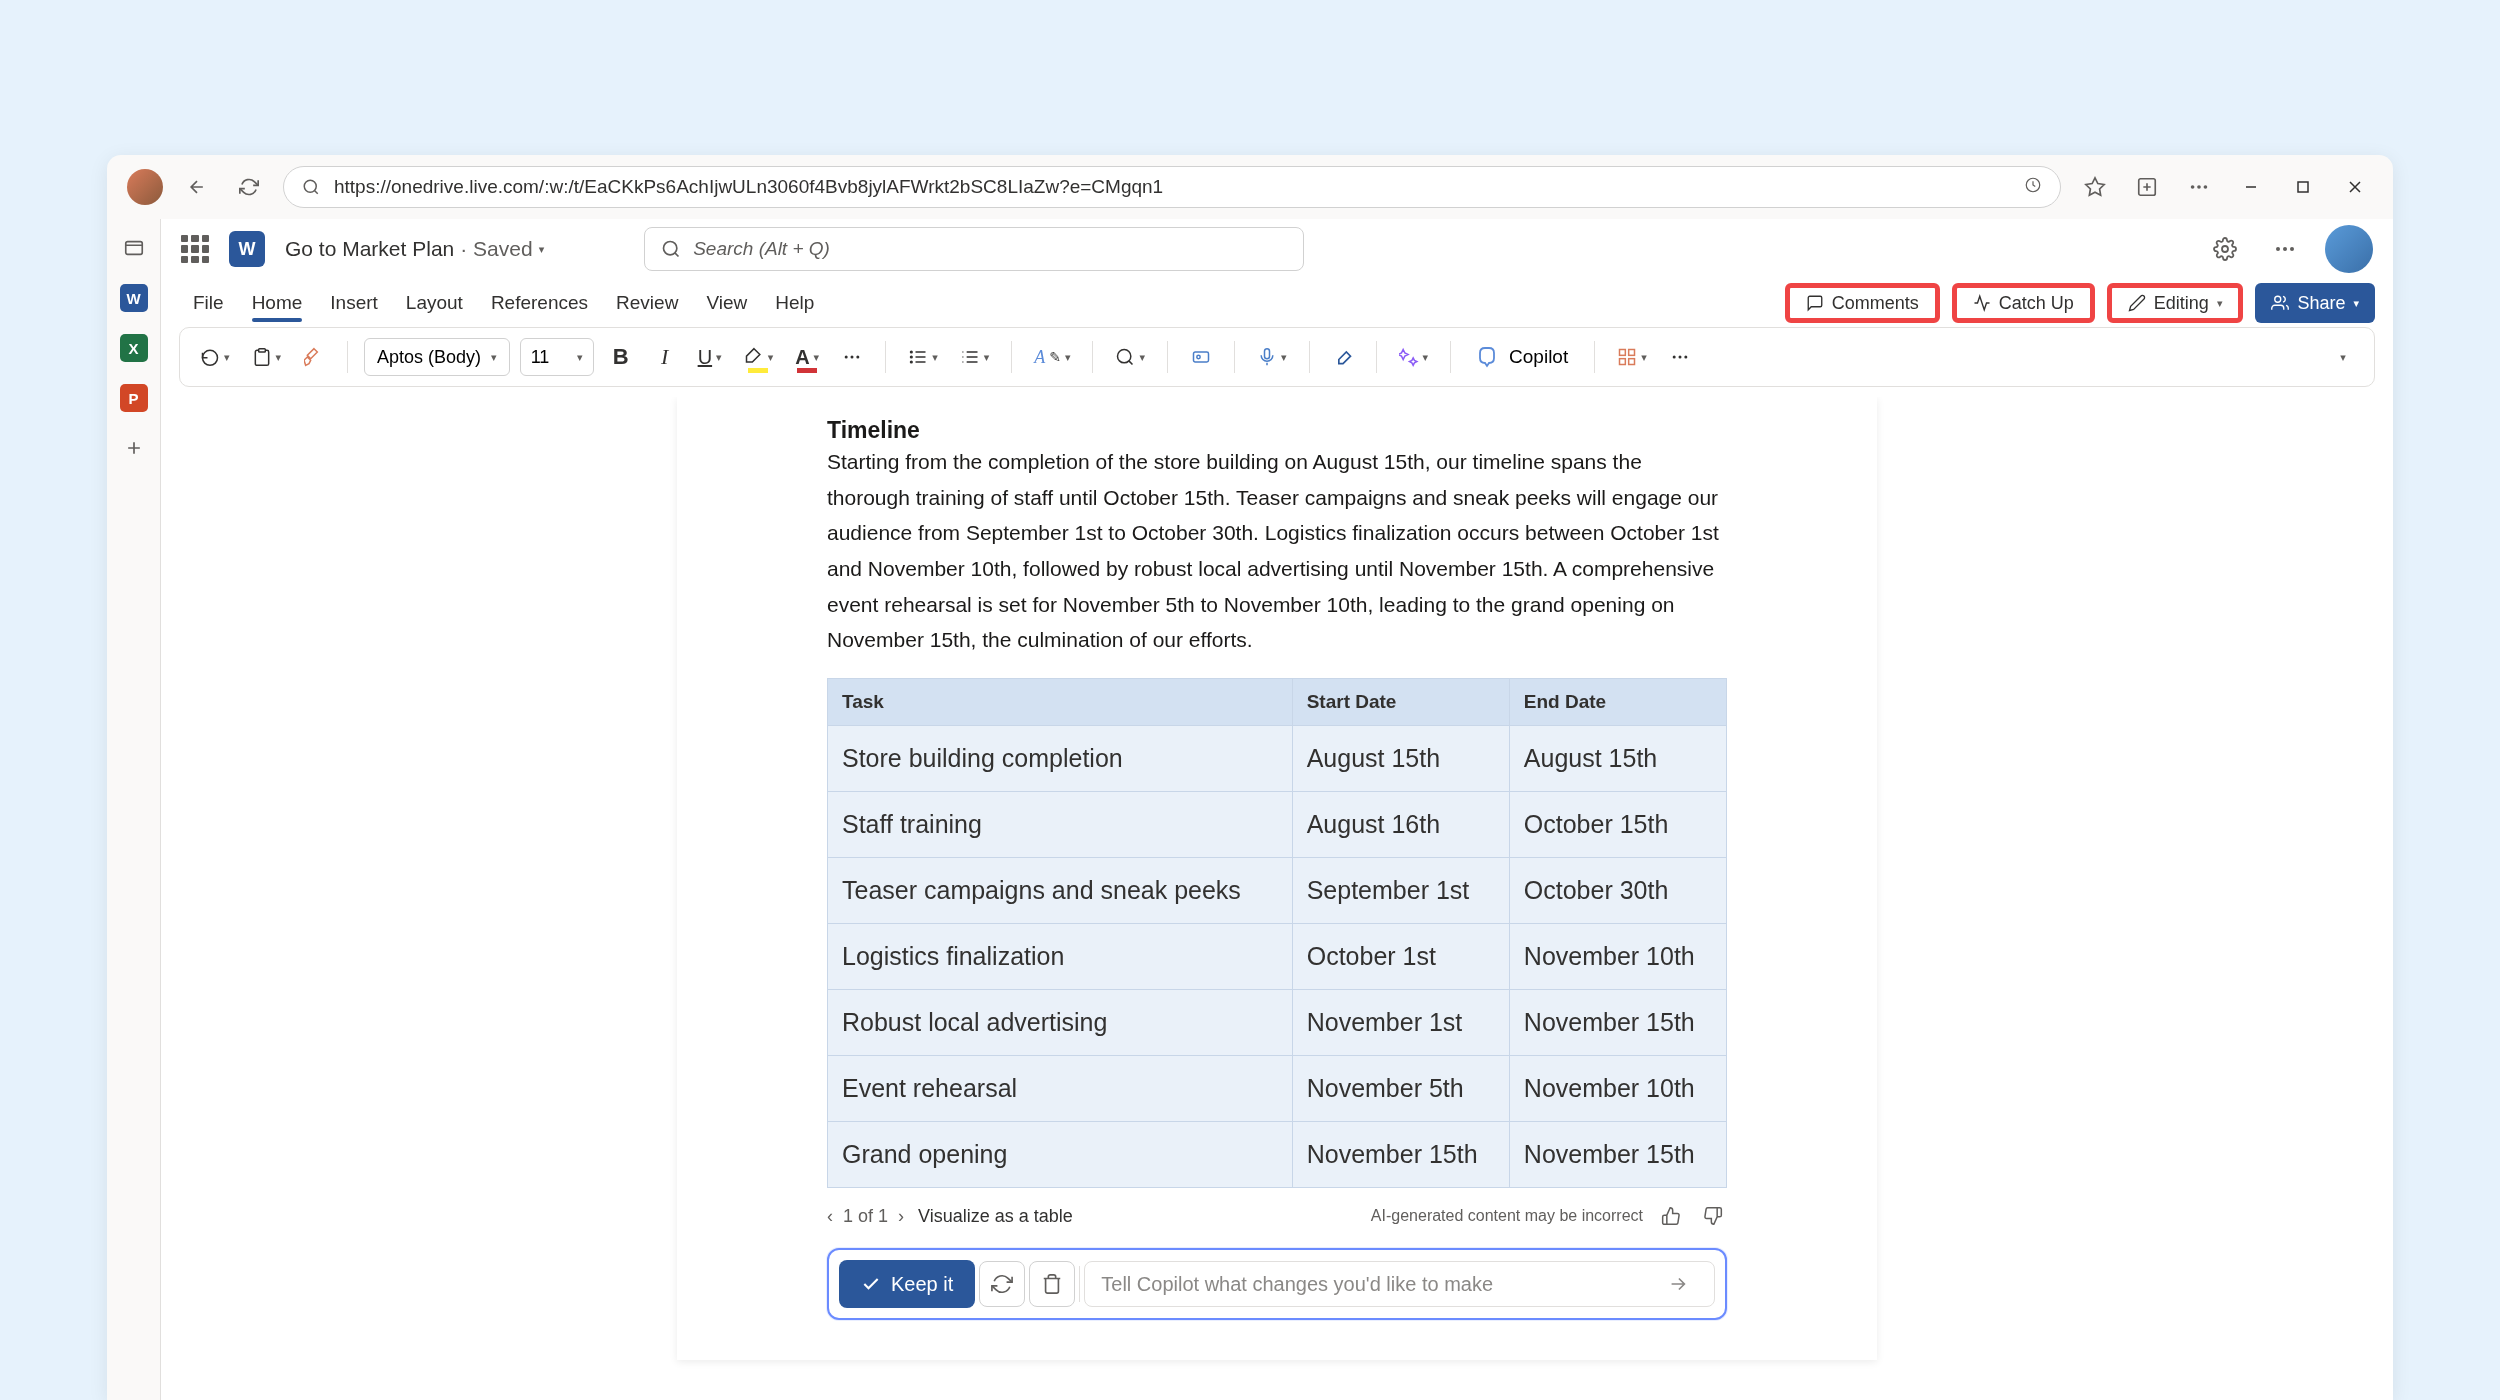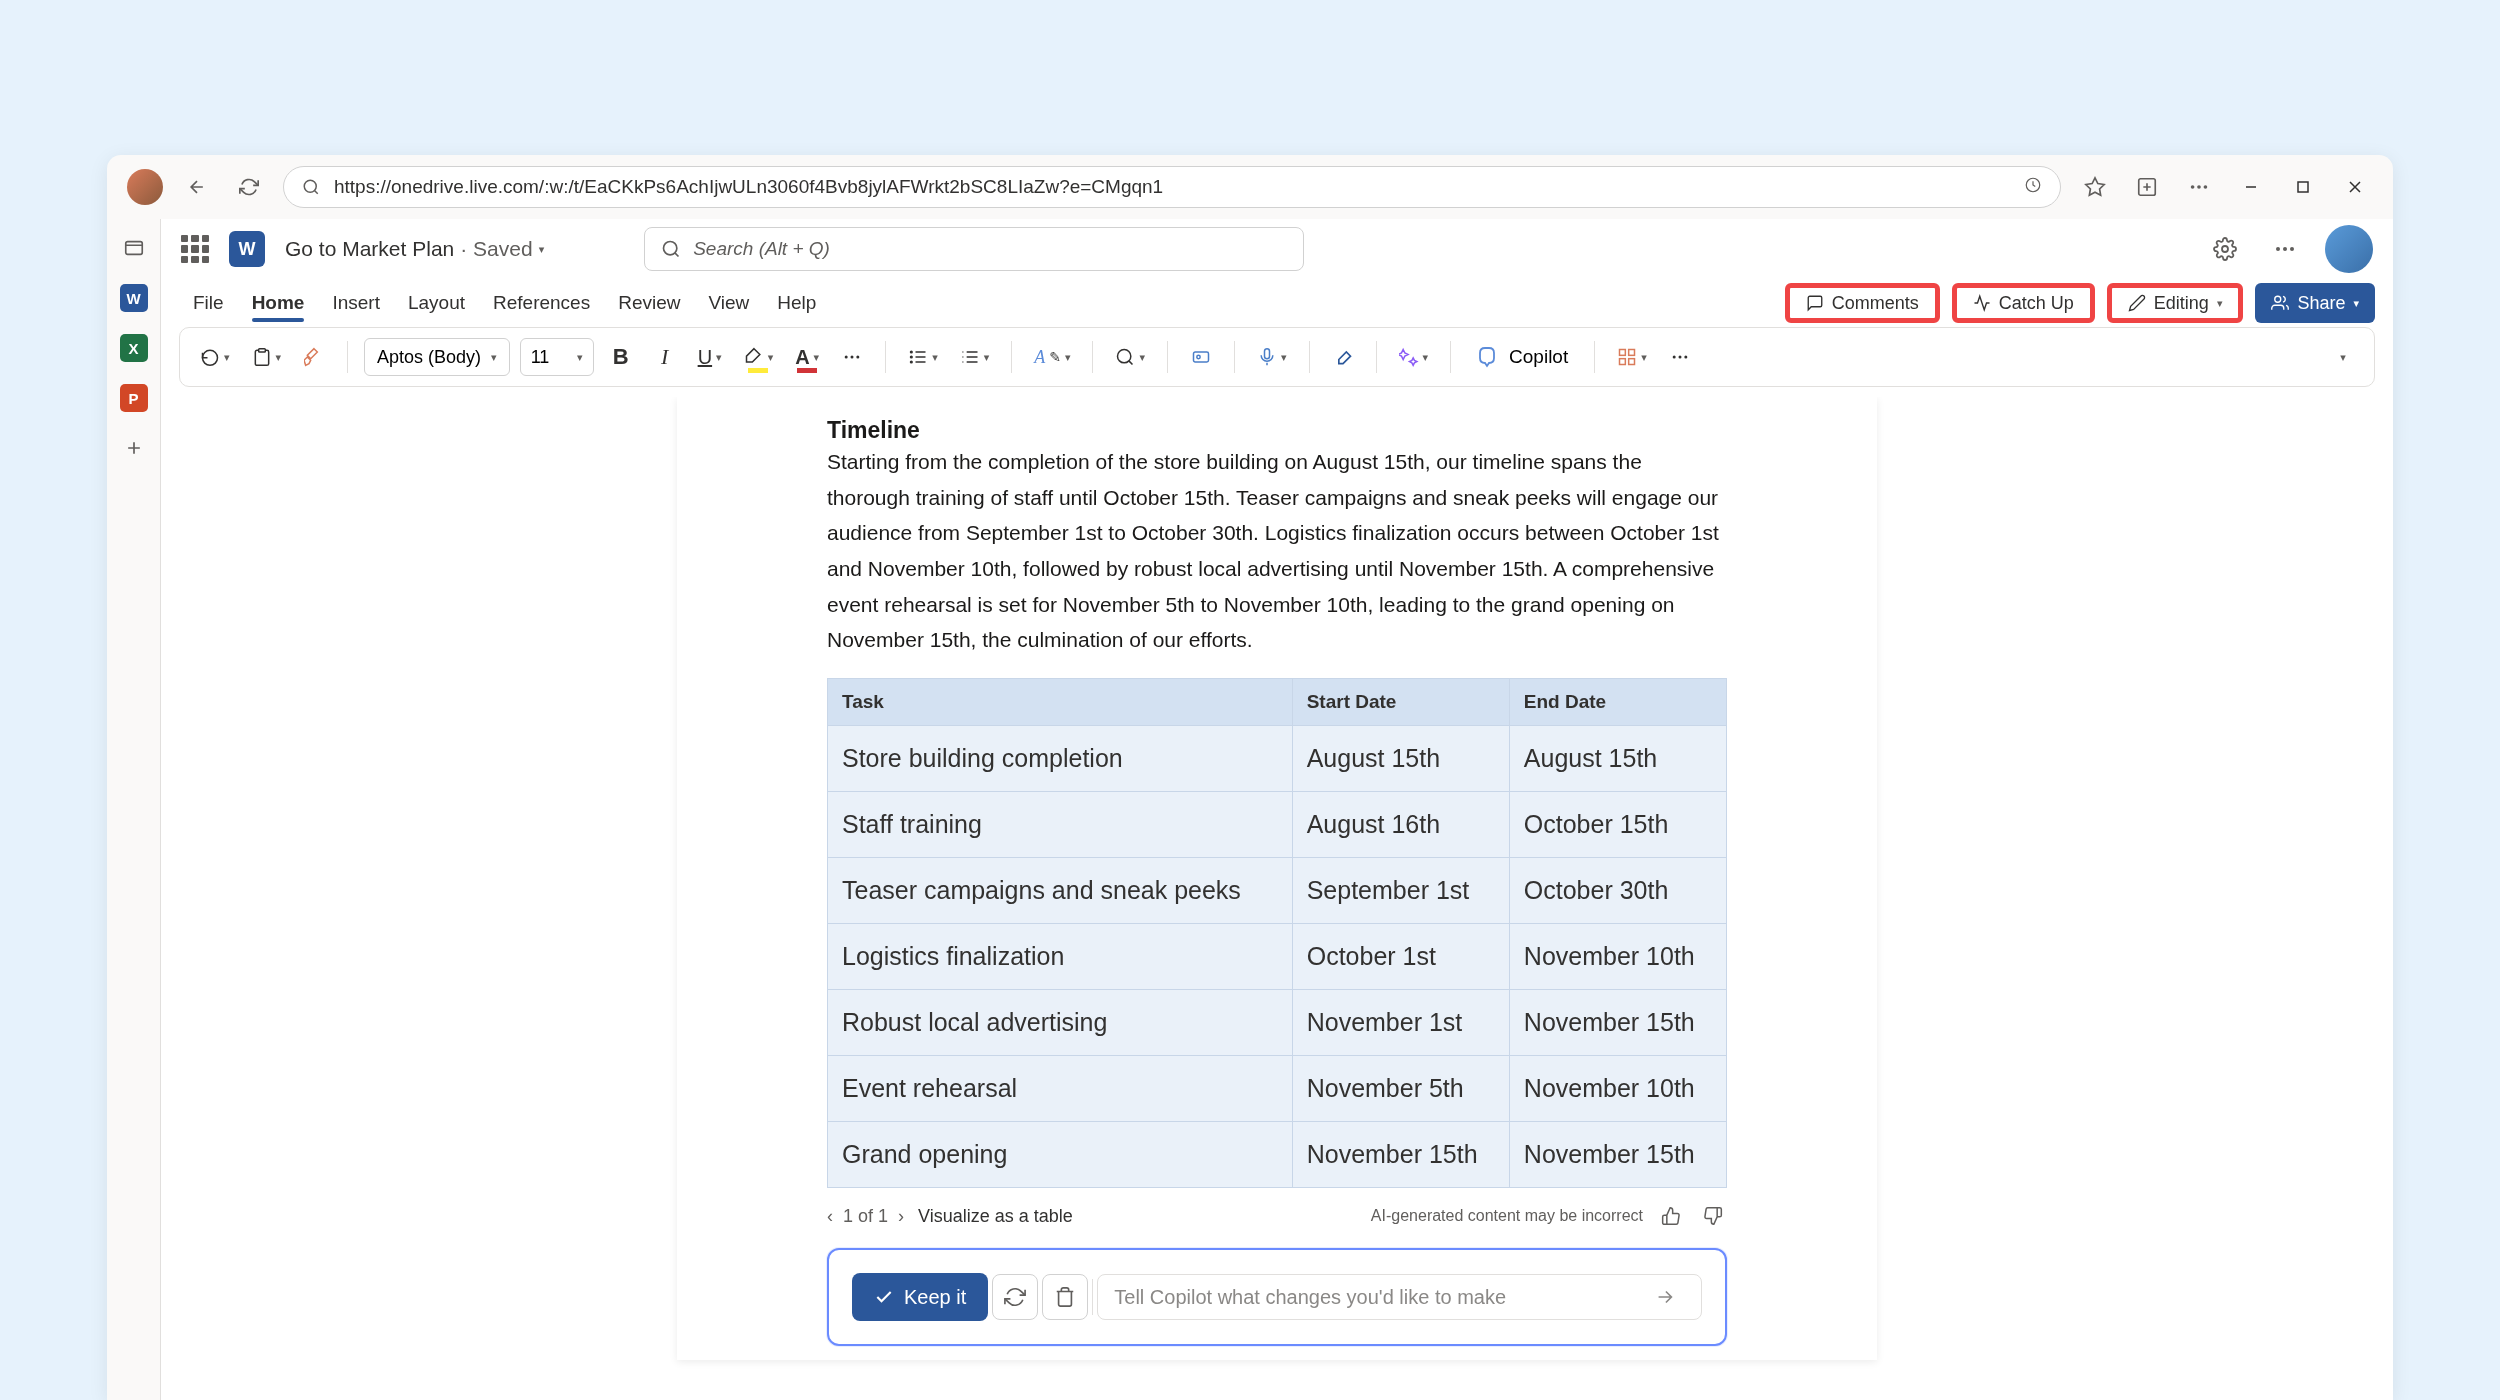--- a/index.html
+++ b/index.html
@@ -35,21 +35,21 @@
 .search-box { width: 660px; height: 44px; border: 1px solid #d1d1d1; border-radius: 8px; display:flex; align-items:center; padding:0 16px; gap:12px; margin-left: 80px; }
 .search-box svg { width:20px; height:20px; color:#605e5c; }
 .search-box span { color:#605e5c; font-size:19px;font-style:italic; }
 .spacer { flex: 1; }
 .hdr-icon { width:40px; height:40px; display:flex; align-items:center; justify-content:center; color:#605e5c; cursor:pointer; }
 .hdr-icon svg { width:24px; height:24px; }
 .avatar-hdr { width: 48px; height: 48px; border-radius: 50%; background: linear-gradient(135deg,#5a9bd9,#3a6fa8); }
 
 .tab-row { height: 48px; display:flex; align-items:center; padding:0 18px; gap:0; }
 .tab { padding: 10px 14px; font-size: 19px; color:#323130; cursor:pointer; position:relative; }
-.tab.active { font-weight:700;text-align:center; }
+.tab.active { font-weight:400;text-align:center; }
 .tab.active::after { content:""; position:absolute; left:14px; right:14px; bottom:2px; height:4px; background:#2b579a; border-radius:2px; }
 .tab-btns { margin-left:auto; display:flex; gap:12px; align-items:center; }
 .pill-btn { height: 40px; padding: 0 16px; border:5px solid #ef4444; border-radius:6px; display:flex; align-items:center; gap:8px; font-size:18px; color:#323130; cursor:pointer; background:#fff; }
 .pill-btn svg { width:18px; height:18px; }
 .share-btn { background:#2b579a; color:#fff; border:none; }
 
 .ribbon { height: 60px; margin: 0 18px 10px 18px; border:1px solid #e1dfdd; border-radius:10px; display:flex; align-items:center; padding:0 14px; gap:10px; background:#fff; }
 .rb-btn { min-width:34px; height:40px; padding:0 6px; display:flex; align-items:center; justify-content:center; color:#323130; border-radius:4px; cursor:pointer; gap:4px; }
 .rb-btn svg { width:20px; height:20px; }
 .rb-sep { width:1px; height:32px; background:#e1dfdd; margin:0 6px; }
@@ -71,21 +71,21 @@
 .timeline-table th { background:#d3e1f2; text-align:left; padding:12px 14px; font-size:19px; font-weight:600; color:#323130; border:1px solid #c8d6e8; }
 .timeline-table td { padding:18px 14px; font-size:25px; color:#323130; border:1px solid #c8d6e8; }
 
 .ai-footer { display:flex; align-items:center; gap:14px; margin-top:14px; font-size:18px; color:#605e5c; }
 .ai-footer .page-nav { display:flex; align-items:center; gap:10px; }
 .ai-footer .visualize { color:#323130; }
 .ai-footer .disclaimer { margin-left:auto; font-size:16px; }
 .thumb-btn { width:28px; height:28px; display:flex; align-items:center; justify-content:center; cursor:pointer; }
 .thumb-btn svg { width:20px; height:20px; }
 
-.copilot-bar { margin-top:18px; border:2px solid #6b8bff; border-radius:12px; background:#fff; padding:23px; display:flex; align-items:center; gap:4px; box-shadow: 0 0 0 1px rgba(107,139,255,0.15); }
+.copilot-bar { margin-top:18px; border:2px solid #6b8bff; border-radius:12px; background:#fff; padding:10px; display:flex; align-items:center; gap:4px; box-shadow: 0 0 0 1px rgba(107,139,255,0.15); }
 .keep-btn { background:#2b579a; color:#fff; border:none; border-radius:8px; height:48px; padding:0 22px; display:flex; align-items:center; gap:10px; font-size:20px; cursor:pointer; }
 .keep-btn svg { width:20px; height:20px; }
 .circ-btn { width:46px; height:46px; border:1px solid #d1d1d1; border-radius:8px; display:flex; align-items:center; justify-content:center; cursor:pointer; }
 .circ-btn svg { width:22px; height:22px; color:#605e5c; }
 .cb-sep { width:1px; height:36px; background:#e1dfdd; }
 .copilot-input { flex:1; height:46px; border:1px solid #e1dfdd; border-radius:8px; padding:0 16px; font-size:20px; color:#323130; display:flex; align-items:center; }
 .copilot-input span { color:#8a8886; }
 .send-btn { width:40px; height:40px; display:flex; align-items:center; justify-content:center; color:#8a8886; }
 .send-btn svg { width:22px; height:22px; }
 </style>

